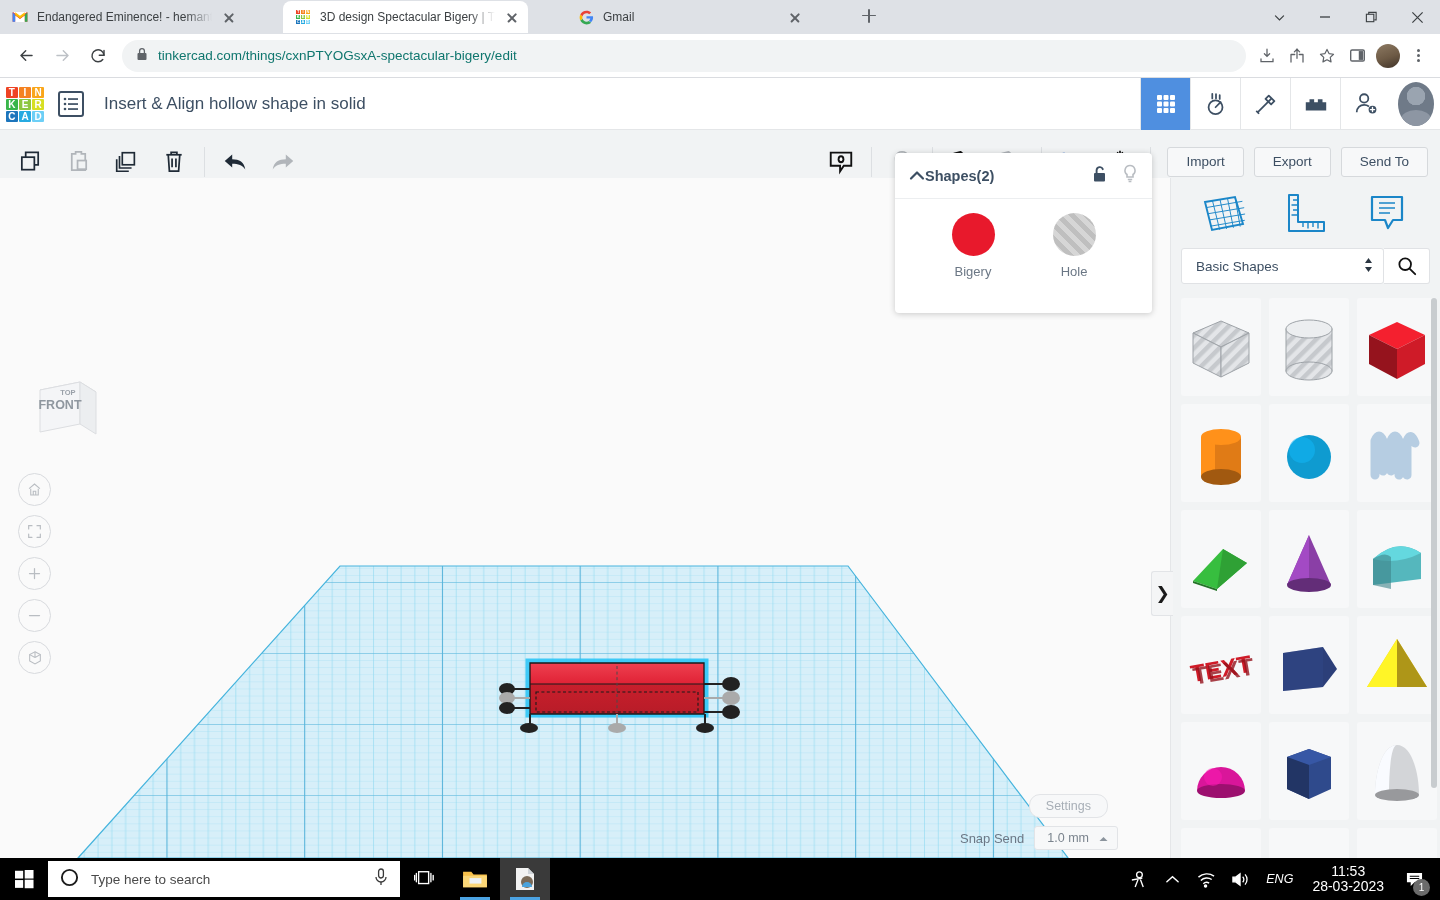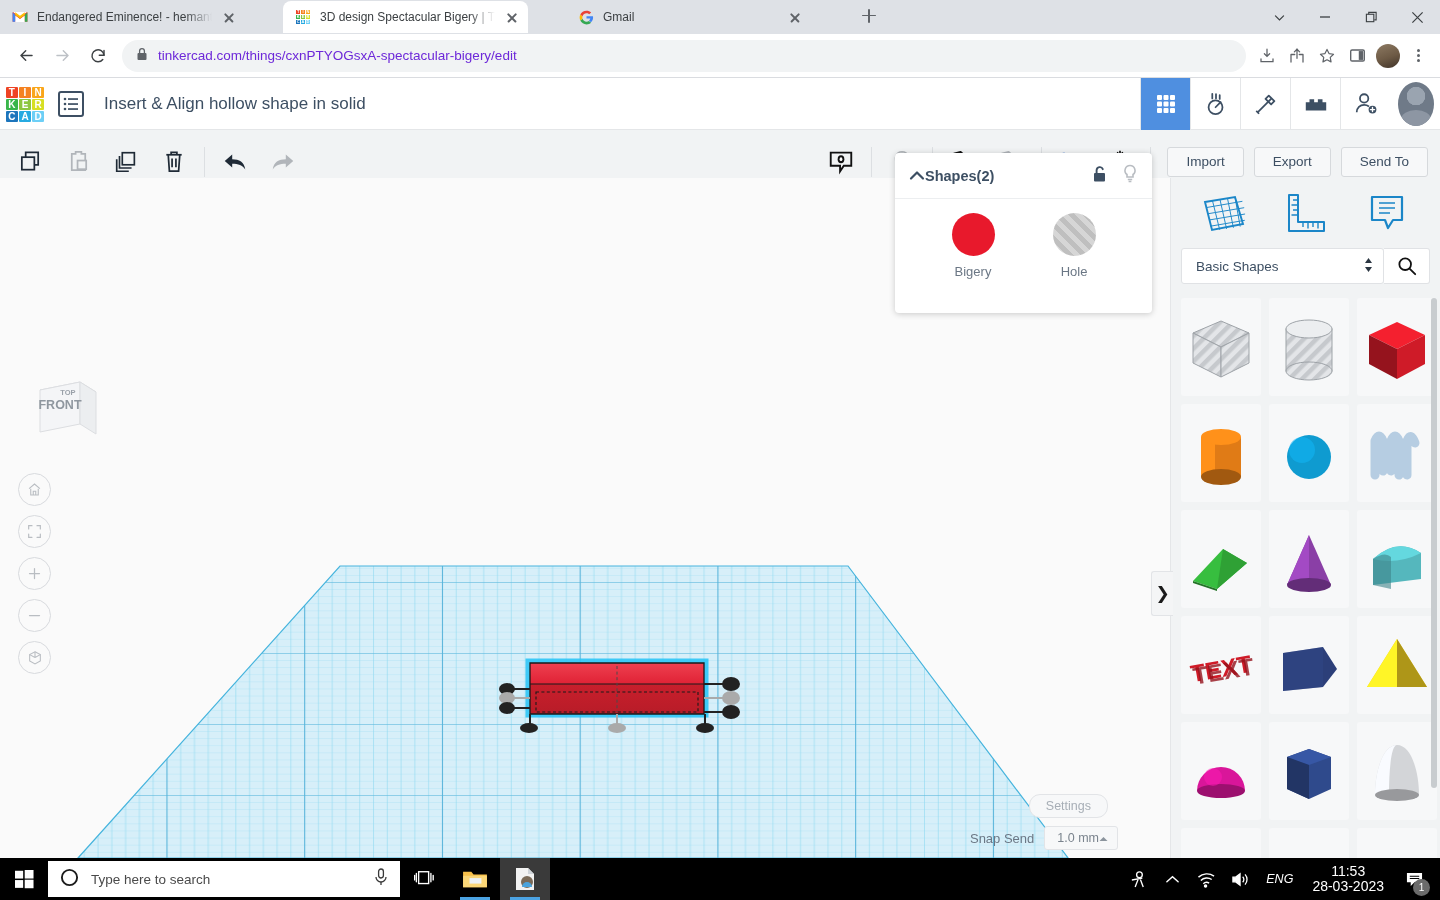--- a/index.html
+++ b/index.html
@@ -48,21 +48,21 @@
     color:#fff; line-height:4.3px; text-align:center;}
   .tc-favicon span{ display:flex;align-items:center;justify-content:center; }
 
   .browser-toolbar {
     height:44px; background:#fff; display:flex; align-items:center; gap:0;
     padding:0 8px; border-bottom:1px solid #dadce0;
   }
   .navbtn{ width:36px;height:36px;display:flex;align-items:center;justify-content:center;cursor:pointer;border-radius:50%;}
   .omnibox{
     flex:1; height:32px; background:#f1f3f4; border-radius:16px; display:flex;
-    align-items:center; padding:0 14px; gap:10px; margin:0 6px; font-size:13.5px; color:#6d28d9;
+    align-items:center; padding:0 14px; gap:10px; margin:0 6px; font-size:13.5px; color:#0f766e;
   }
   .omni-actions{ display:flex; align-items:center; }
   .obtn{ width:30px;height:30px;display:flex;align-items:center;justify-content:center;cursor:pointer;}
   .avatar-sm{ width:24px;height:24px;border-radius:50%; overflow:hidden;
     background:linear-gradient(160deg,#8d7a63 0%,#6d5a45 55%,#3f3228 100%); margin:0 4px;}
   .kebab{ width:28px;height:28px;display:flex;flex-direction:column;align-items:center;justify-content:center;gap:2.4px;cursor:pointer;}
   .kebab i{ width:3px;height:3px;border-radius:50%;background:#5f6368;display:block;}
 
   
   .app { position:relative; width:1440px; height:822px; background:#fff; }
@@ -135,21 +135,21 @@
   
   .settings-btn{
     position:absolute; right:62px; bottom:82px; height:24px; padding:0 16px;
     border:1px solid #e2e4e7; border-radius:11px; background:#f7f8f9; color:#a7aeb6;
     font-size:12.5px; display:flex;align-items:center; cursor:pointer;text-align:center;
   }
   .snap-row{ position:absolute; right:52px; bottom:50px; display:flex; align-items:center; gap:10px;}
   .snap-label{ font-size:13px;color:#6b7785;}
   .snap-select{
     height:24px; border:1px solid #e2e4e7; border-radius:3px; background:#f7f8f9;
-    display:flex; align-items:center; padding:0 9px 0 12px; font-size:12.5px;
+    display:flex; align-items:center; gap:10px; padding:0 9px 0 12px; font-size:12.5px;
     color:#7b848e; cursor:pointer;
   }
 
   
   .collapse-handle{
     position:absolute; left:1151px; top:493px; width:22px; height:45px;
     background:#f4f5f6; border:1px solid #e2e4e7; border-right:none;
     border-radius:3px 0 0 3px; display:flex;align-items:center;justify-content:center;
     font-size:17px;color:#1a1a1a; cursor:pointer; z-index:6;
   }

